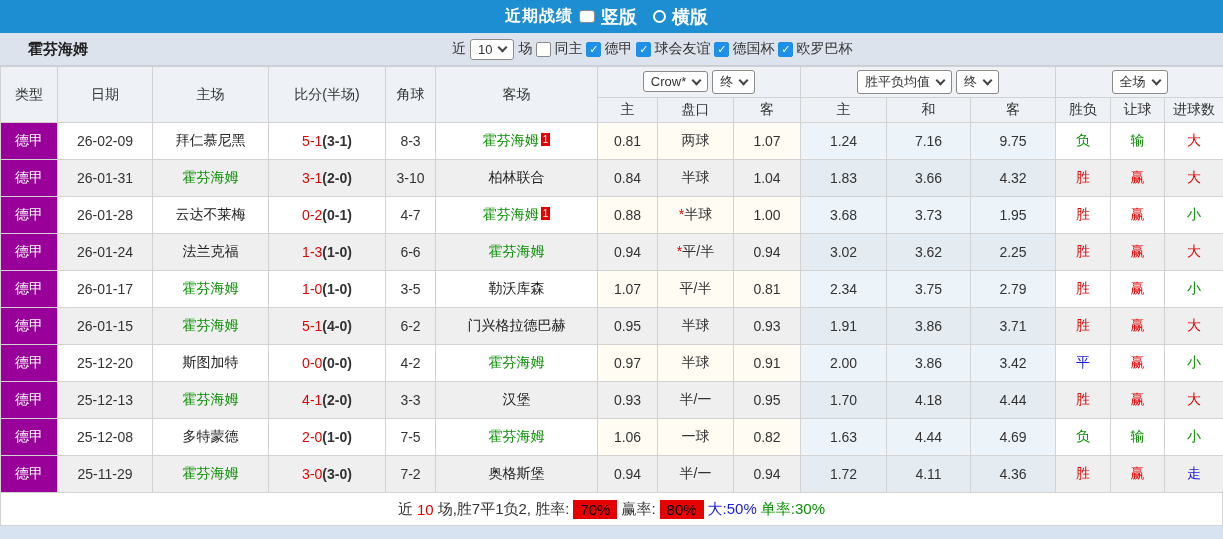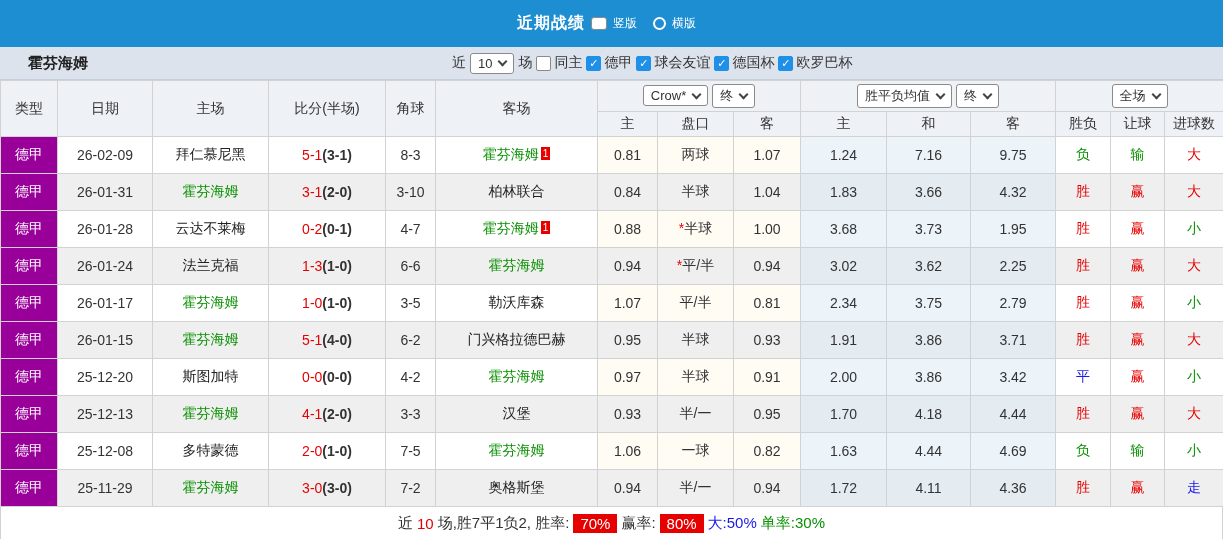--- a/index.html
+++ b/index.html
@@ -1,26 +1,26 @@
 <!DOCTYPE html>
 <html><head>
 <meta charset="utf-8">
 <style>
   * { box-sizing: border-box; margin: 0; padding: 0; }
   html,body { width:1223px; height:539px; overflow:hidden; background:#fff;
     font-family:"Liberation Sans","DejaVu Sans",sans-serif; font-size:14px; color:#333; }
 
   
-  .topbar { height:47px; background:#1e8ed2; display:flex; align-items:center;
+  .topbar { height:33px; background:#1e8ed2; display:flex; align-items:center;
     justify-content:center; color:#fff; gap:6px; }
   .topbar .title { font-weight:bold; font-size:16px; letter-spacing:1px; }
   .radio { width:13px; height:13px; border:2px solid #fff; border-radius:50%;
     display:inline-block; background:transparent; cursor:pointer; }
   .radio.sel { background:#fff; }
-  .radio-label { font-size:12px; margin-right:10px; cursor:pointer; }
+  .radio-label { font-size:18px; margin-right:10px; cursor:pointer;font-weight:bold; }
 
   
   .filterbar { height:33px; background:#dde3ec; position:relative;
     display:flex; align-items:center; border-bottom:1px solid #c6cedb; }
   .teamname { font-weight:bold; font-size:15px; color:#222; margin-left:28px; }
   .filter-controls { position:absolute; left:452px; display:flex; align-items:center; gap:4px; }
   .sel { display:inline-flex; align-items:center; background:#fff; border:1px solid #8a8a8a;
     border-radius:3px; padding:2px 7px; font-size:13px; cursor:pointer; white-space:nowrap; }
   .chev { width:7px; height:7px; border-right:2px solid #444; border-bottom:2px solid #444;
     transform:rotate(45deg); display:inline-block; margin-left:7px; margin-bottom:3px; }
@@ -51,21 +51,21 @@
   .score-ft { color:#e60000;margin-top:40px; }
   .score-ht { color:#333;font-weight:bold; }
   .star { color:#e60000; }
   .card { display:inline-block; background:#e60000; color:#fff; font-size:10px;
     line-height:13px; min-width:9px; padding:0 2px; margin-left:2px; vertical-align:2px; }
   .card:empty { display:none; }
 
   
   .summary { height:33px; border:1px solid #d2d2d2; border-top:none;
     display:flex; align-items:center; justify-content:center; gap:4px; font-size:15px; }
-  .badge { background:#e60000; color:#ffffff; padding:1px 7px; }
+  .badge { background:#e60000; color:#000000; padding:1px 7px; }
   .bottomstrip { height:14px; background:#d7e3f0; }
 </style>
 </head>
 <body>
 
 <div class="topbar">
   <span class="title">近期战绩</span>
   <span class="radio sel"></span>
   <span class="radio-label">竖版</span>
   <span class="radio"></span>

